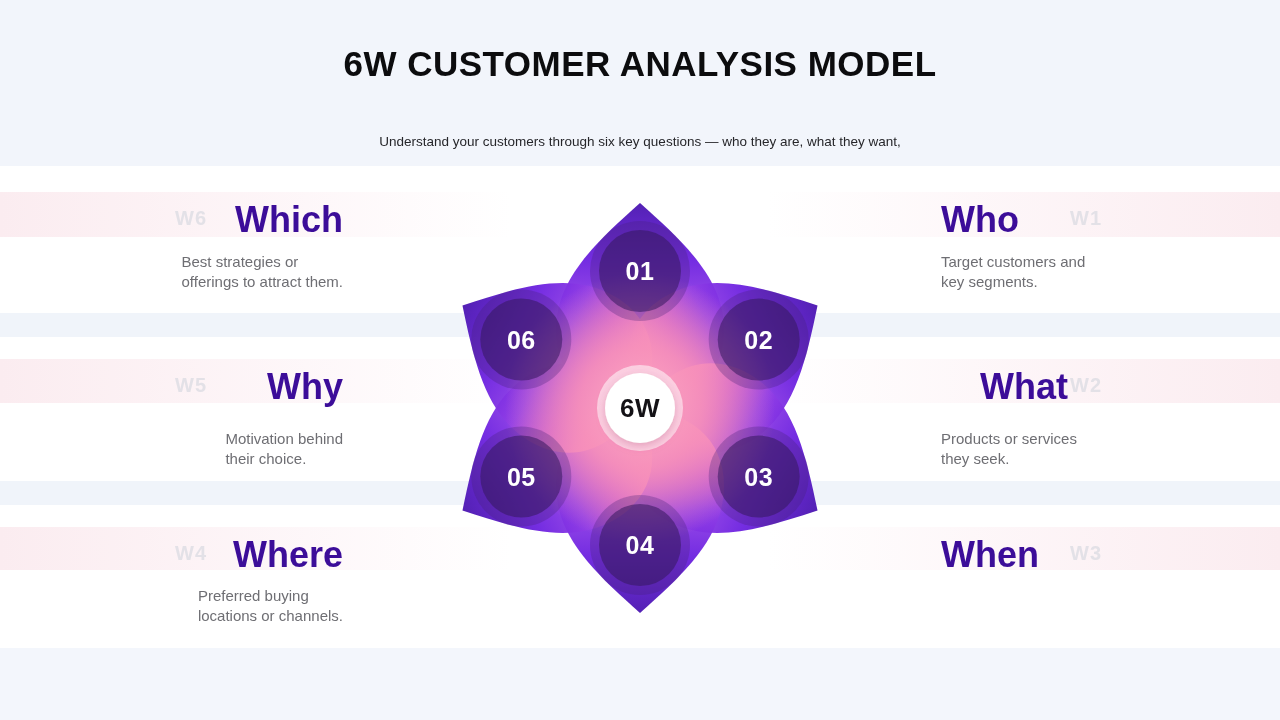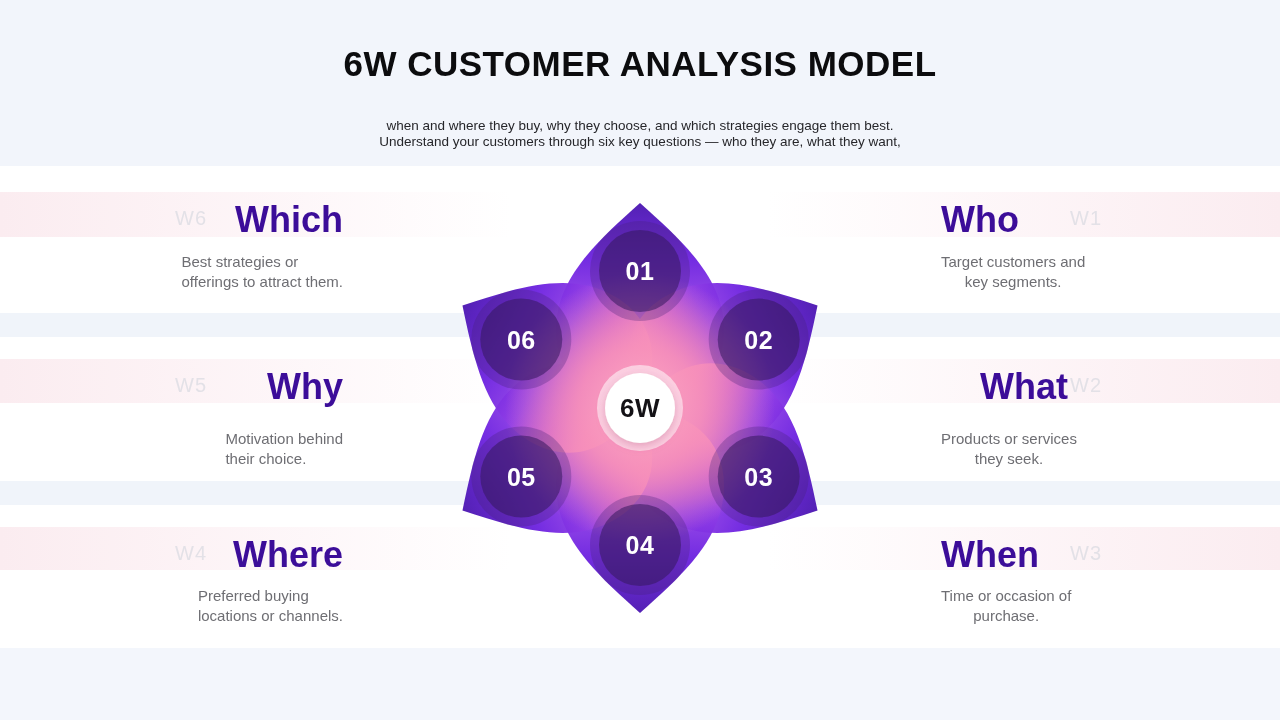--- a/index.html
+++ b/index.html
@@ -20,26 +20,26 @@
   .band-pink.p3 { top:527px; height:43px; }
 
   
   .title { position:absolute; left:0; right:0; top:44px; text-align:center;
            font-size:35px; font-weight:800; letter-spacing:0.5px; color:#0c0c0e; }
   .subtitle { position:absolute; left:0; right:0; text-align:center;
               font-size:13.5px; line-height:19px; color:#26262a; }
   .subtitle.s1 { top:97px;margin-top:35px; } .subtitle.s2 { top:116px; }
 
   
-  .code { position:absolute; font-size:20px; font-weight:normal; color:#e3e1e7; letter-spacing:1px; }
+  .code { position:absolute; font-size:20px; font-weight:bold; color:#e3e1e7; letter-spacing:1px; }
   .heading { position:absolute; font-size:36px; font-weight:bold; color:#3c0d99; }
   .desc { position:absolute; font-size:15px; line-height:19.5px; color:#6e6e73; }
   .l-code { left:175px; } .r-code { left:1070px; }
   .l-heading { right:937px; } .r-heading { left:941px; }
-  .l-desc { right:937px; } .r-desc { left:941px; text-align:center; }
+  .l-desc { right:937px; } .r-desc { left:941px; text-align:left; }
   .row1-code { top:207px; } .row1-heading { top:199px; } .row1-desc { top:252px; }
   .row2-code { top:374px; } .row2-heading { top:366px;margin-left:39px; } .row2-desc { top:429px; }
   .row3-code { top:542px; } .row3-heading { top:534px; } .row3-desc { top:586px; }
 
   
   .flower { position:absolute; left:420px; top:188px; }
   .petal-number { font-family:"Liberation Sans", sans-serif; font-size:25px; font-weight:bold;
                   fill:#ffffff; letter-spacing:0.5px; }
   .center-label-text { font-family:"Liberation Sans", sans-serif; font-size:26px; font-weight:800;
                        fill:#141216; letter-spacing:0.5px; }
@@ -52,21 +52,20 @@
   <div class="header-bg"></div>
   <div class="band-pink p1"></div>
   <div class="band-blue b1"></div>
   <div class="band-pink p2"></div>
   <div class="band-blue b2"></div>
   <div class="band-pink p3"></div>
   <div class="footer-bg"></div>
 
   <div class="title">6W CUSTOMER ANALYSIS MODEL</div>
   <div class="subtitle s1">Understand your customers through six key questions — who they are, what they want,</div>
-  <div class="subtitle s2">when and where they buy, why they choose, and which strategies engage them best.</div>
 
   <div class="code l-code row1-code">W6</div>
   <div class="heading l-heading row1-heading">Which</div>
   <div class="desc l-desc row1-desc">
     <div>Best strategies or</div>
     <div>offerings to attract them.</div>
   </div>
 
   <div class="code l-code row2-code">W5</div>
   <div class="heading l-heading row2-heading">Why</div>
@@ -91,24 +90,20 @@
 
   <div class="heading r-heading row2-heading">What</div>
   <div class="code r-code row2-code">W2</div>
   <div class="desc r-desc row2-desc">
     <div>Products or services</div>
     <div>they seek.</div>
   </div>
 
   <div class="heading r-heading row3-heading">When</div>
   <div class="code r-code row3-code">W3</div>
-  <div class="desc r-desc row3-desc">
-    <div>Time or occasion of</div>
-    <div>purchase.</div>
-  </div>
 
   <svg class="flower" width="440" height="440" viewBox="0 0 440 440">
     <defs>
       <linearGradient id="petalGrad" gradientUnits="userSpaceOnUse" x1="0" y1="-205" x2="0" y2="0">
         <stop offset="0" stop-color="#4a15b0"></stop>
         <stop offset="0.28" stop-color="#6d22e0"></stop>
         <stop offset="0.50" stop-color="#9340e6"></stop>
         <stop offset="0.68" stop-color="#c95cce"></stop>
         <stop offset="0.84" stop-color="#ef7fbd"></stop>
         <stop offset="1" stop-color="#fd92b7"></stop>

